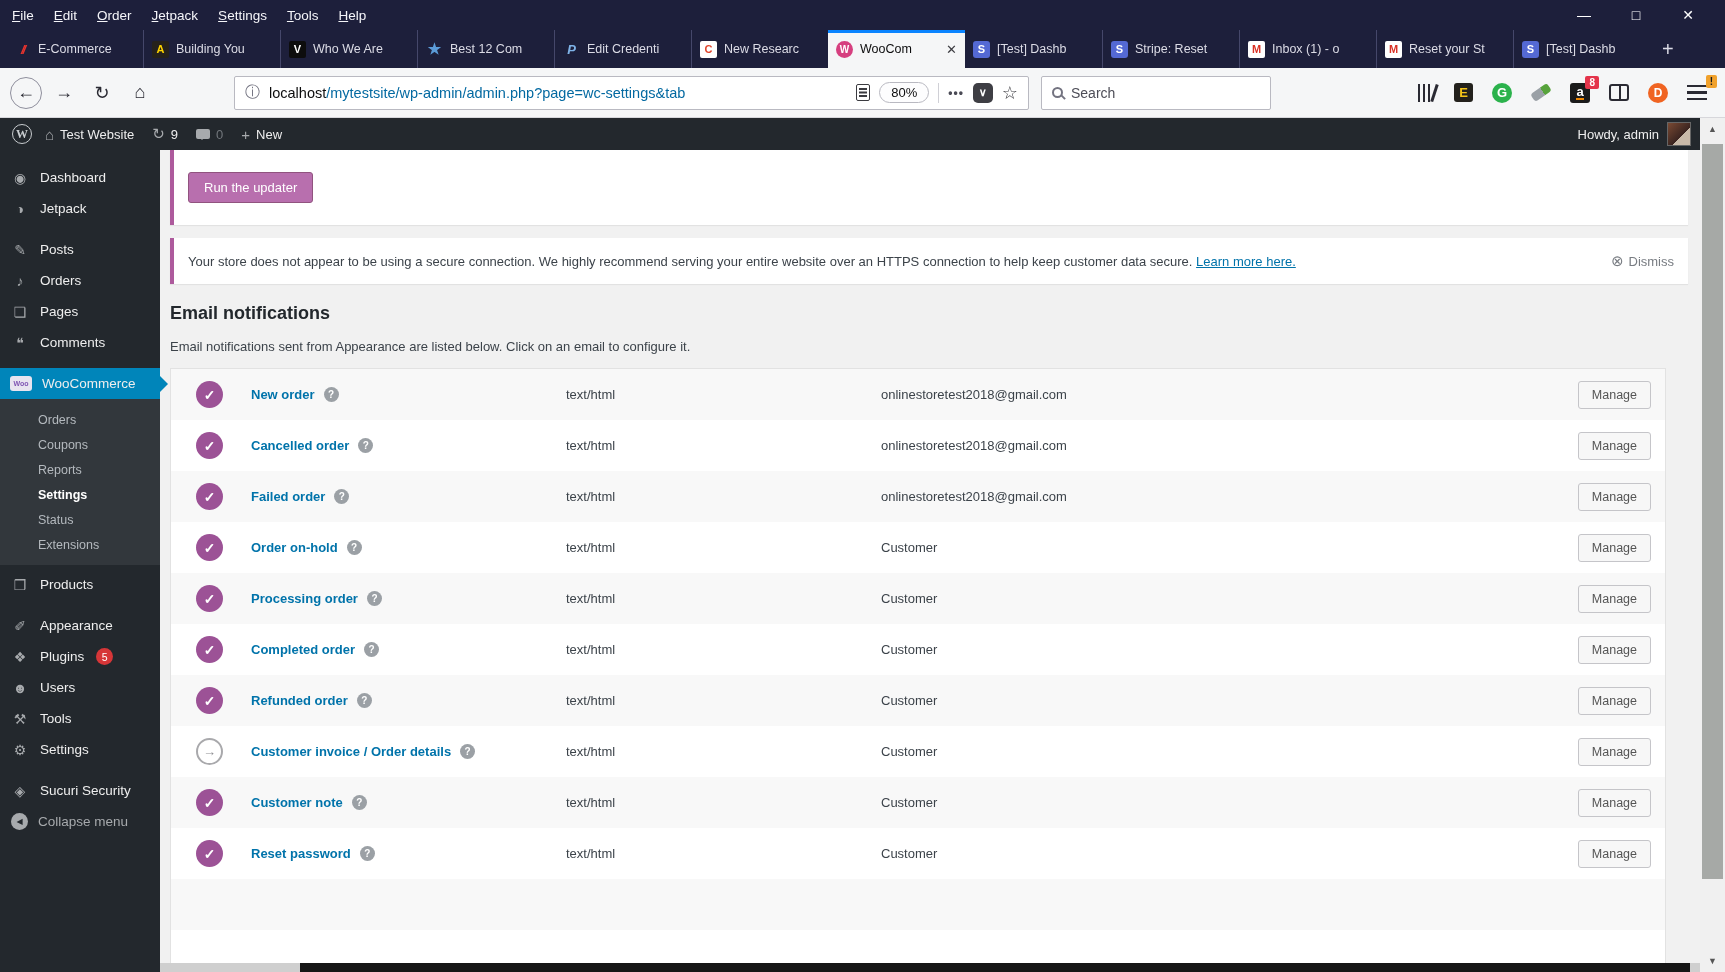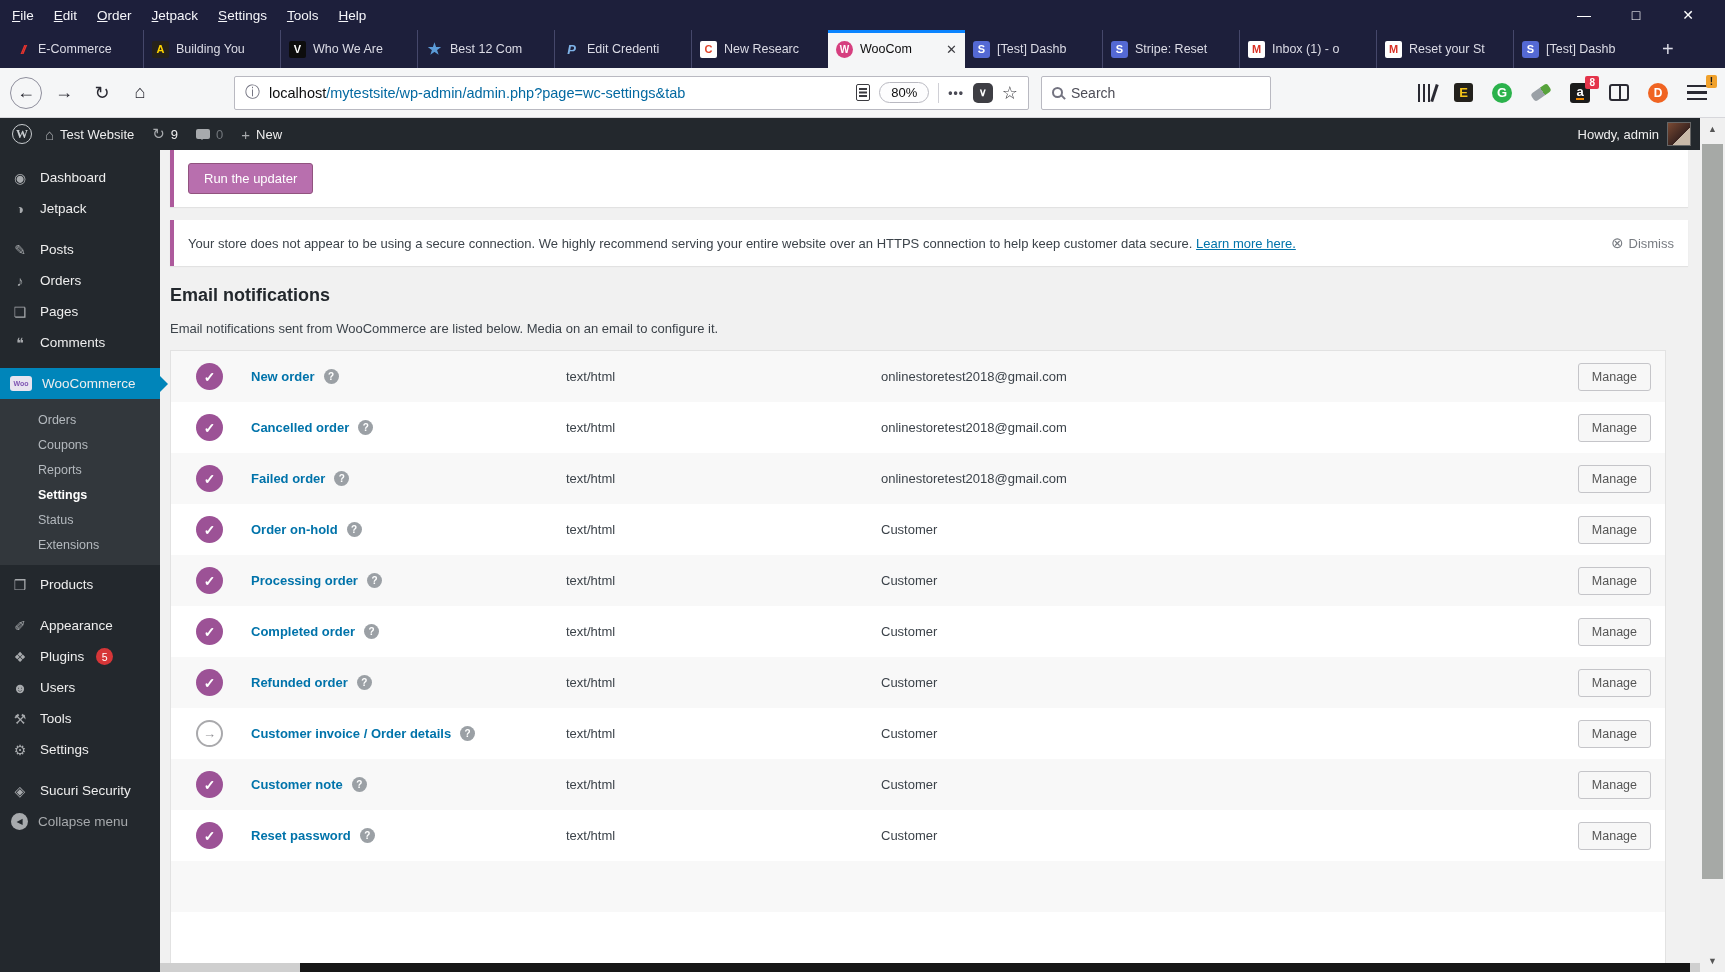--- a/index.html
+++ b/index.html
@@ -97,21 +97,21 @@
   .sbadge { background:#d63638; color:#fff; border-radius:50%; width:17px; height:17px; font-size:10.5px; display:flex; align-items:center; justify-content:center; margin-left:2px; }
   .submenu { background:#32373c; padding:8px 0; }
   .subitem { height:25px; display:flex; align-items:center; padding-left:38px; color:#b4b9be; font-size:12.5px; }
   .subitem.current { color:#ffffff; font-weight:bold; }
   .collapse { color:#a7aaad; }
   .collapse .slabel { color:#a7aaad; }
   .circ-ic { width:17px; height:17px; border-radius:50%; background:#a7aaad; color:#23282d; font-size:8px; display:flex; align-items:center; justify-content:center; flex:none; margin-left:1px; }
 
   
   .main { position:absolute; left:160px; top:0; right:25px; bottom:0; background:#f1f1f1; padding:0 12px 0 10px; overflow:hidden; }
-  .notice { background:#fff; border-left:4px solid #ad5a9c; box-shadow:0 1px 1px rgba(0,0,0,.06); padding:13px 14px; margin-bottom:13px; }
+  .notice { background:#fff; border-left:4px solid #ad5a9c; box-shadow:0 1px 1px rgba(0,0,0,.06); padding:22px 14px; margin-bottom:13px; }
   .updater-btn { display:inline-block; background:#b86fae; border:1px solid #91537f; border-radius:3px; color:#fff; font-size:13px; padding:7px 15px; }
   .notice2 { display:flex; align-items:center; font-size:13px; color:#3c434a; padding:14px; }
   .n-text { flex:1; }
   .n-link { color:#0073aa; text-decoration:underline; }
   .dismiss { color:#787c82; display:flex; align-items:center; gap:5px; font-size:13px; margin-left:20px; white-space:nowrap; }
   .dismiss-x { font-size:15px; }
   .page-title { font-size:18px; font-weight:bold; color:#23282d; margin:19px 0 0 0; }
   .page-desc { font-size:13px; color:#3c434a; margin:15px 0 14px 0; }
 
   .etable { background:#fff; border:1px solid #e2e2e2; margin-right:22px; min-height:660px; }
@@ -357,21 +357,21 @@
       </div>
       <div class="notice notice2">
         <span class="n-text"><span>Your store does not appear to be using a secure connection. We highly recommend serving your entire website over an HTTPS connection to help keep customer data secure.</span> <a href="#" class="n-link">Learn more here.</a></span>
         <span class="dismiss">
             <span class="dismiss-x">⊗</span>
             <span>Dismiss</span>
           </span>
       </div>
 
       <h1 class="page-title">Email notifications</h1>
-      <p class="page-desc">Email notifications sent from WooCommerce are listed below. Media on an email to configure it.</p>
+      <p class="page-desc">Email notifications sent from Appearance are listed below. Click on an email to configure it.</p>
 
       <div class="etable">
 
         <div class="trow odd">
           <span class="status">✓</span>
           <span class="email-cell">
               <a href="#" class="email-link">New order</a>
               <span class="help">?</span>
             </span>
           <span class="cell">text/html</span>

